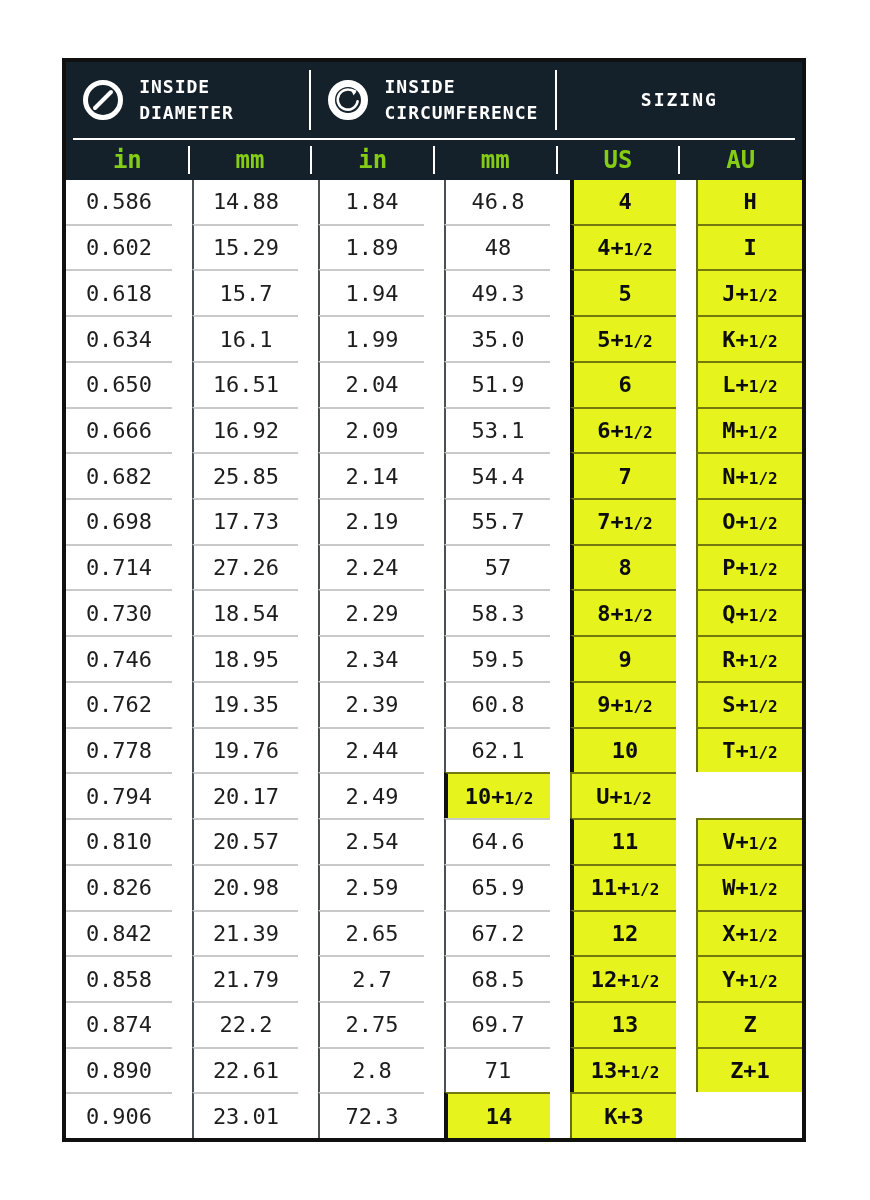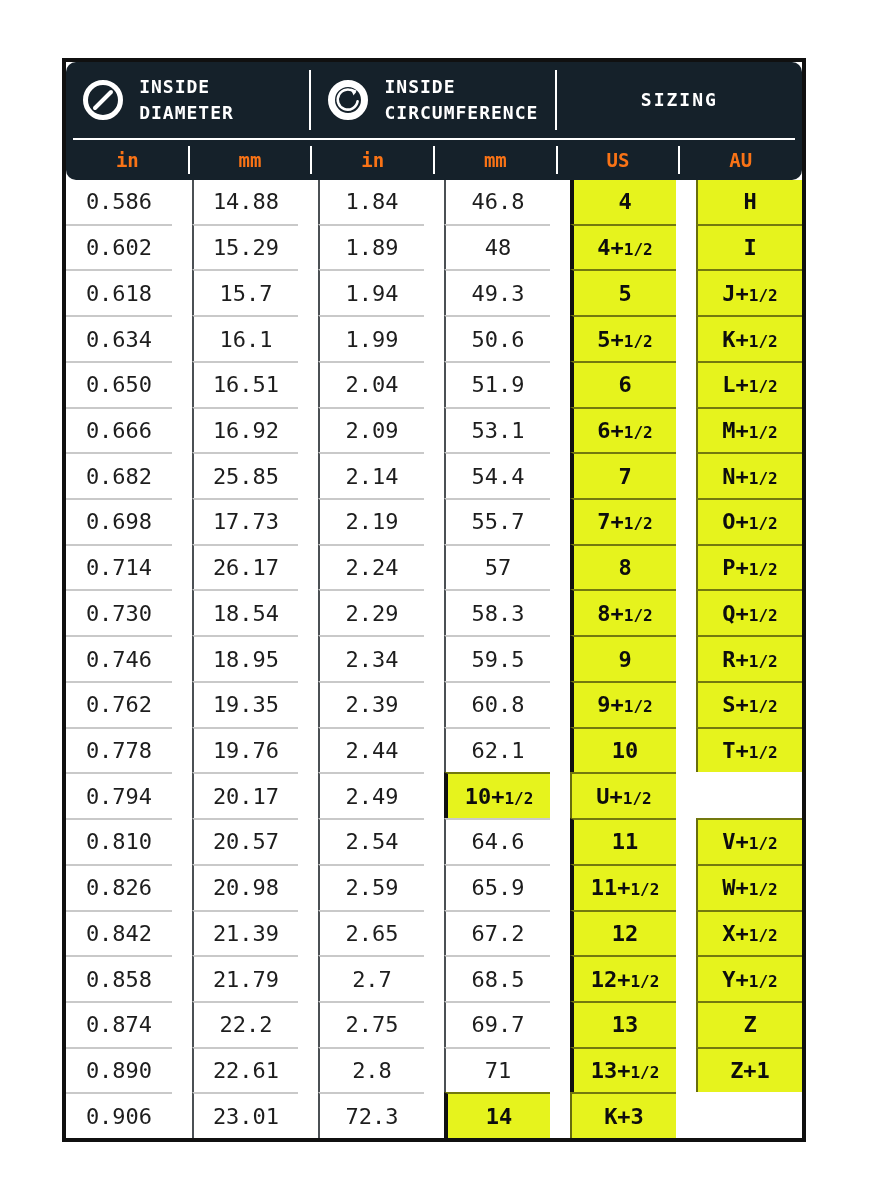--- a/index.html
+++ b/index.html
@@ -7,21 +7,21 @@
     position:relative;width:870px;height:1200px;background:#ffffff;
     font-family:"DejaVu Sans Mono", monospace;
     overflow:hidden;
   }
   .sizing-table{
     position:absolute;left:62px;top:58px;width:744px;height:1084px;
     box-sizing:border-box;border:4px solid #101010;background:#ffffff;
     display:flex;flex-direction:column;
   }
   
-  .thead-wrap{background:#15212a;flex:0 0 auto;border-radius:10px;}
+  .thead-wrap{background:#15212a;flex:0 0 auto;}
   .thead-main{
     height:76px;display:grid;grid-template-columns:1fr 1fr 1fr;
   }
   .hgroup{
     position:relative;display:flex;align-items:center;justify-content:center;gap:13px;
   }
   .hgroup.sep::after{
     content:"";position:absolute;right:0;top:8px;bottom:8px;width:2px;background:#ffffff;
   }
   .hicon{flex:0 0 auto;display:flex;align-items:center;}
@@ -29,21 +29,21 @@
     color:#ffffff;font-weight:bold;font-size:18px;letter-spacing:1px;
     line-height:1.45;max-width:158px;
   }
   .hgroup.sizing .htitle{max-width:none;letter-spacing:2px;}
   .hdivider{height:2px;background:#ffffff;margin:0 7px;}
   .subhead{
     height:40px;display:grid;grid-template-columns:repeat(6,1fr);
   }
   .sh{
     position:relative;display:flex;align-items:center;justify-content:center;
-    color:#f97316;font-weight:bold;font-size:19px;
+    color:#84cc16;font-weight:bold;font-size:24px;
   }
   .sh.sep::after{
     content:"";position:absolute;right:-1px;top:50%;transform:translateY(-50%);
     height:28px;width:2px;background:#ffffff;
   }
   
   .tbody{flex:1 1 auto;display:flex;flex-direction:column;}
   .row{flex:1 1 auto;display:grid;grid-template-columns:repeat(6,1fr);gap:20px;}
   .cell{
     display:flex;align-items:center;justify-content:center;
@@ -133,21 +133,21 @@
           <div class="cell num col3">49.3</div>
           <div class="cell size col4">5</div>
           <div class="cell size col5">
             <span class="sizeval">J+<span class="frac">1/2</span></span>
           </div>
         </div>
         <div class="row">
           <div class="cell num col0">0.634</div>
           <div class="cell num col1">16.1</div>
           <div class="cell num col2">1.99</div>
-          <div class="cell num col3">50.6</div>
+          <div class="cell num col3">35.0</div>
           <div class="cell size col4">
             <span class="sizeval">5+<span class="frac">1/2</span></span>
           </div>
           <div class="cell size col5">
             <span class="sizeval">K+<span class="frac">1/2</span></span>
           </div>
         </div>
         <div class="row">
           <div class="cell num col0">0.650</div>
           <div class="cell num col1">16.51</div>
@@ -187,21 +187,21 @@
           <div class="cell num col3">55.7</div>
           <div class="cell size col4">
             <span class="sizeval">7+<span class="frac">1/2</span></span>
           </div>
           <div class="cell size col5">
             <span class="sizeval">O+<span class="frac">1/2</span></span>
           </div>
         </div>
         <div class="row">
           <div class="cell num col0">0.714</div>
-          <div class="cell num col1">26.17</div>
+          <div class="cell num col1">27.26</div>
           <div class="cell num col2">2.24</div>
           <div class="cell num col3">57</div>
           <div class="cell size col4">8</div>
           <div class="cell size col5">
             <span class="sizeval">P+<span class="frac">1/2</span></span>
           </div>
         </div>
         <div class="row">
           <div class="cell num col0">0.730</div>
           <div class="cell num col1">18.54</div>

